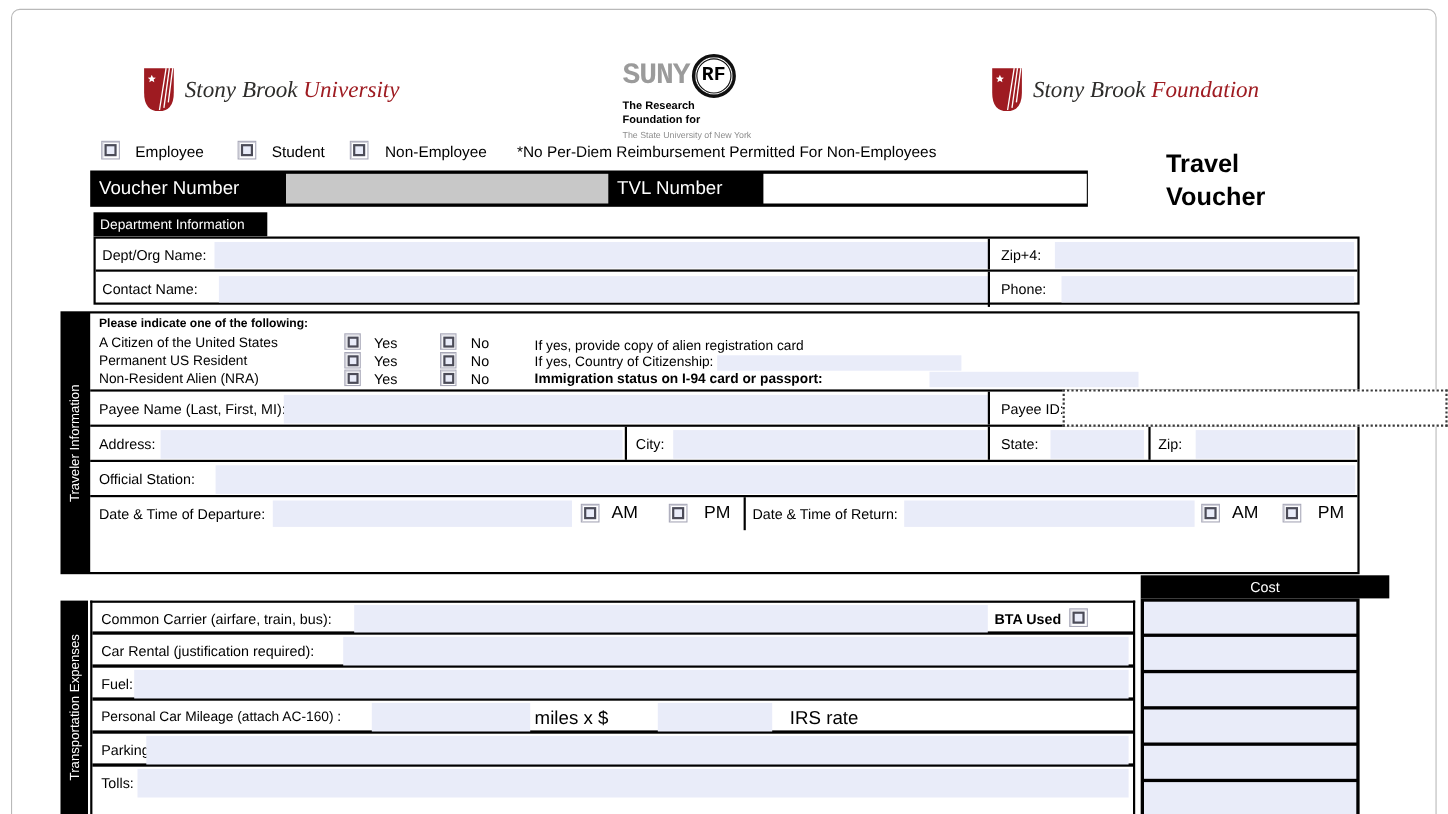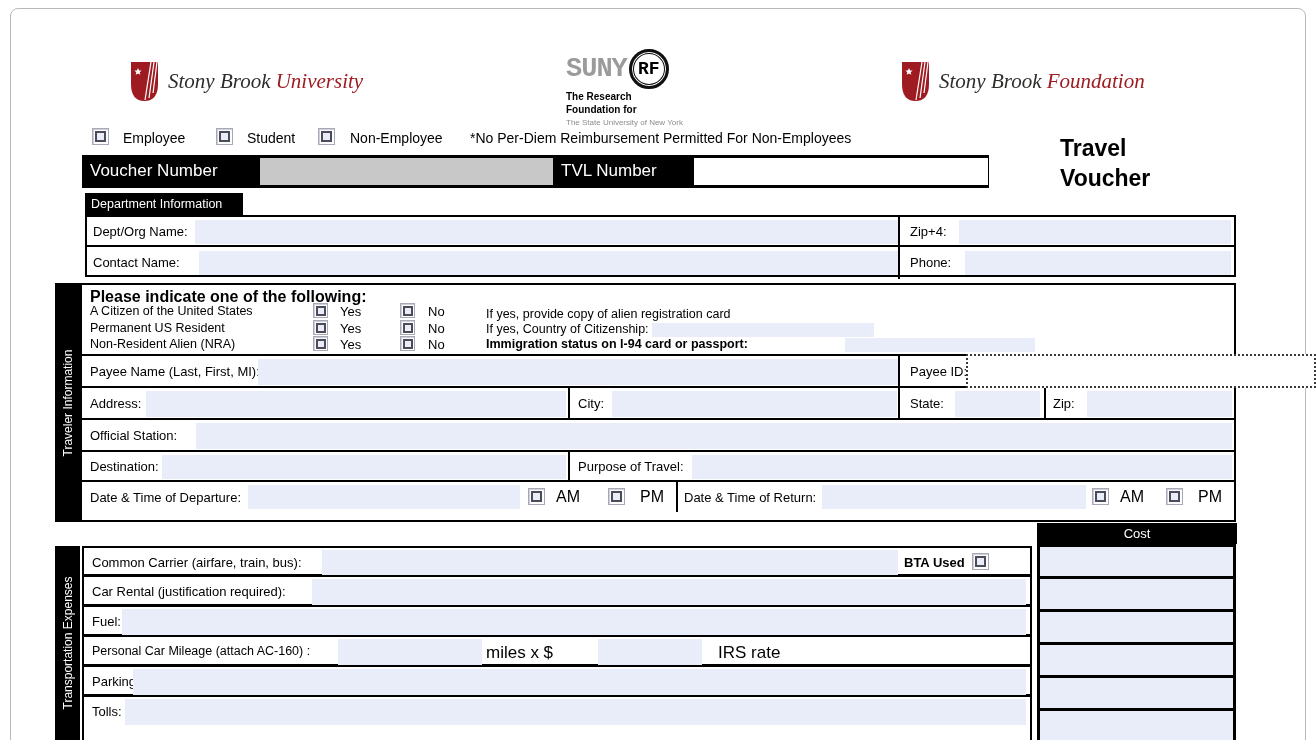--- a/index.html
+++ b/index.html
@@ -63,21 +63,21 @@
   
   .tbl{position:absolute;border:2px solid #000;background:#fff;}
   .trow{position:relative;border-bottom:2px solid #000;}
   .trow:last-child{border-bottom:none;}
 
   .payee-box{position:absolute;left:884px;top:-2px;width:350px;height:34px;background:#fff;
     border:2px dotted #3a3a3a;cursor:text;z-index:3;}
   .ampm{position:absolute;font-size:16px;white-space:nowrap;}
 
   
-  .cost-header{position:absolute;left:1037px;top:523px;width:200px;height:21px;background:var(--bar-black);
+  .cost-header{position:absolute;left:1037px;top:523px;width:226px;height:21px;background:var(--bar-black);
     color:#fff;font-size:13px;text-align:center;padding-top:3px;}
   .cost-col{position:absolute;left:1037px;top:544px;width:199px;background:#000;
     display:flex;flex-direction:column;gap:3px;padding:3px;}
   .cost-cell{height:29px;background:var(--field-bg);cursor:text;}
 
   .big{font-size:17px;}
 </style>
 </head>
 <body>
 
@@ -158,21 +158,21 @@
     </div>
   </div>
 
   <div class="vbar" style="top:283px;height:239px;">
     <span>Traveler Information</span>
   </div>
 
   <div class="tbl" style="left:80px;top:283px;width:1156px;height:239px;">
 
     <div class="trow" style="height:71px;">
-      <span class="lbl b" style="left:8px;top:3px;font-size:16px;">Please indicate one of the following:</span>
+      <span class="lbl b" style="left:8px;top:3px;font-size:11px;">Please indicate one of the following:</span>
       <span class="lbl" style="left:8px;top:19px;font-size:12.5px;">A Citizen of the United States</span>
       <span class="lbl" style="left:8px;top:36px;font-size:12.5px;">Permanent US Resident</span>
       <span class="lbl" style="left:8px;top:52px;font-size:12.5px;">Non-Resident Alien (NRA)</span>
 
       <span class="cb sm" style="left:231px;top:18px;"></span>
       <span class="lbl" style="left:258px;top:19px;">Yes</span>
       <span class="cb sm" style="left:318px;top:18px;"></span>
       <span class="lbl" style="left:346px;top:19px;">No</span>
 
       <span class="cb sm" style="left:231px;top:35px;"></span>
@@ -212,27 +212,20 @@
       <span class="vline" style="left:962px;"></span>
       <span class="lbl" style="left:971px;top:8px;">Zip:</span>
       <span class="fld" style="left:1005px;top:3px;width:145px;height:26px;"></span>
     </div>
 
     <div class="trow" style="height:32px;">
       <span class="lbl" style="left:8px;top:8px;">Official Station:</span>
       <span class="fld" style="left:114px;top:3px;width:1036px;height:26px;"></span>
     </div>
 
-    <div class="trow" style="height:30px;">
-      <span class="lbl" style="left:8px;top:7px;">Destination:</span>
-      <span class="fld" style="left:80px;top:3px;width:404px;height:24px;"></span>
-      <span class="vline" style="left:486px;"></span>
-      <span class="lbl" style="left:496px;top:7px;">Purpose of Travel:</span>
-      <span class="fld" style="left:610px;top:3px;width:540px;height:24px;"></span>
-    </div>
 
     <div class="trow" style="height:30px;">
       <span class="lbl" style="left:8px;top:8px;">Date &amp; Time of Departure:</span>
       <span class="fld" style="left:166px;top:3px;width:272px;height:24px;"></span>
       <span class="cb" style="left:446px;top:6px;"></span>
       <span class="ampm" style="left:474px;top:6px;">AM</span>
       <span class="cb" style="left:526px;top:6px;"></span>
       <span class="ampm" style="left:558px;top:6px;">PM</span>
       <span class="vline" style="left:594px;"></span>
       <span class="lbl" style="left:602px;top:8px;">Date &amp; Time of Return:</span>

